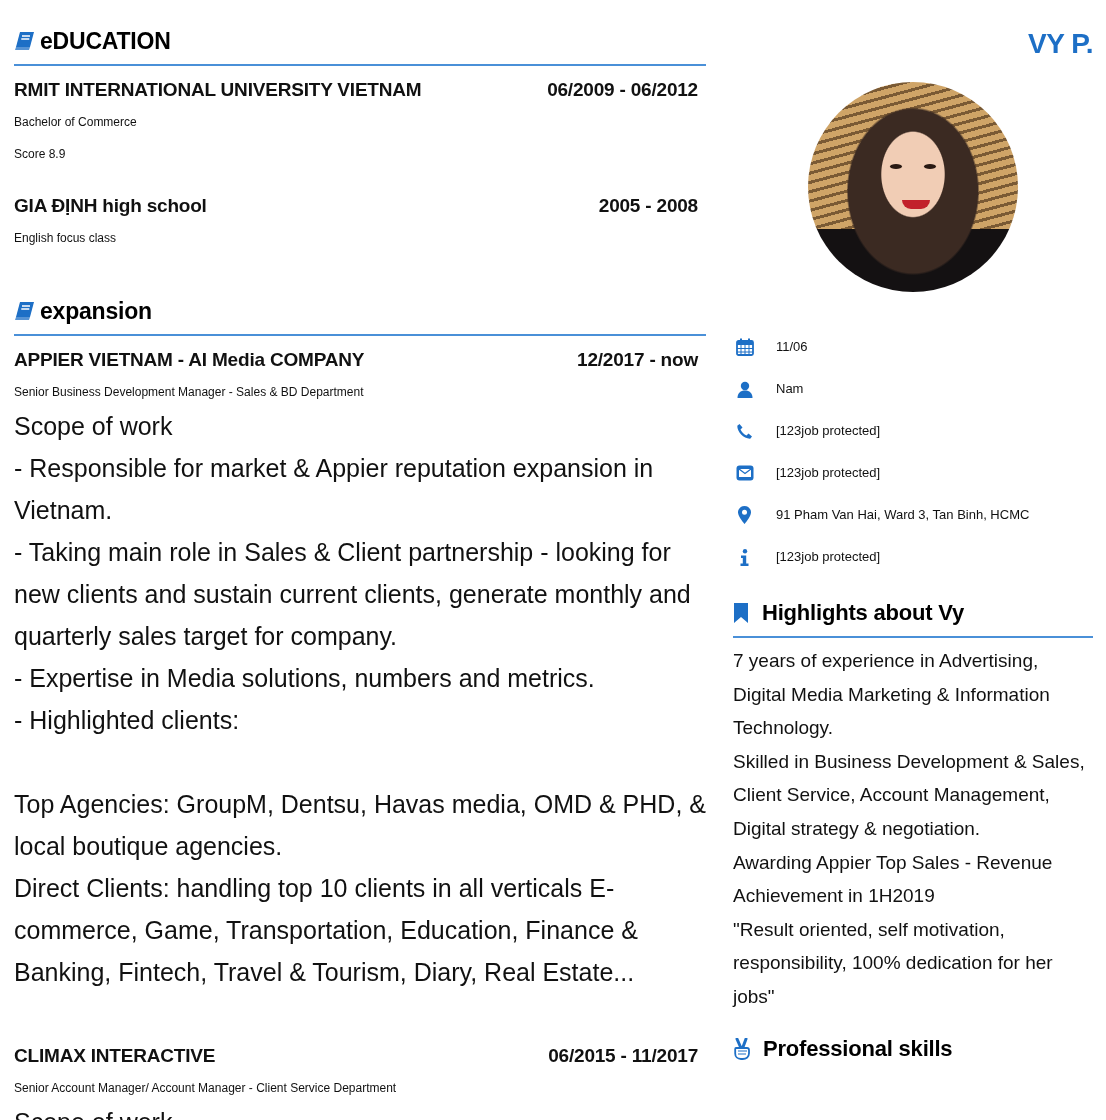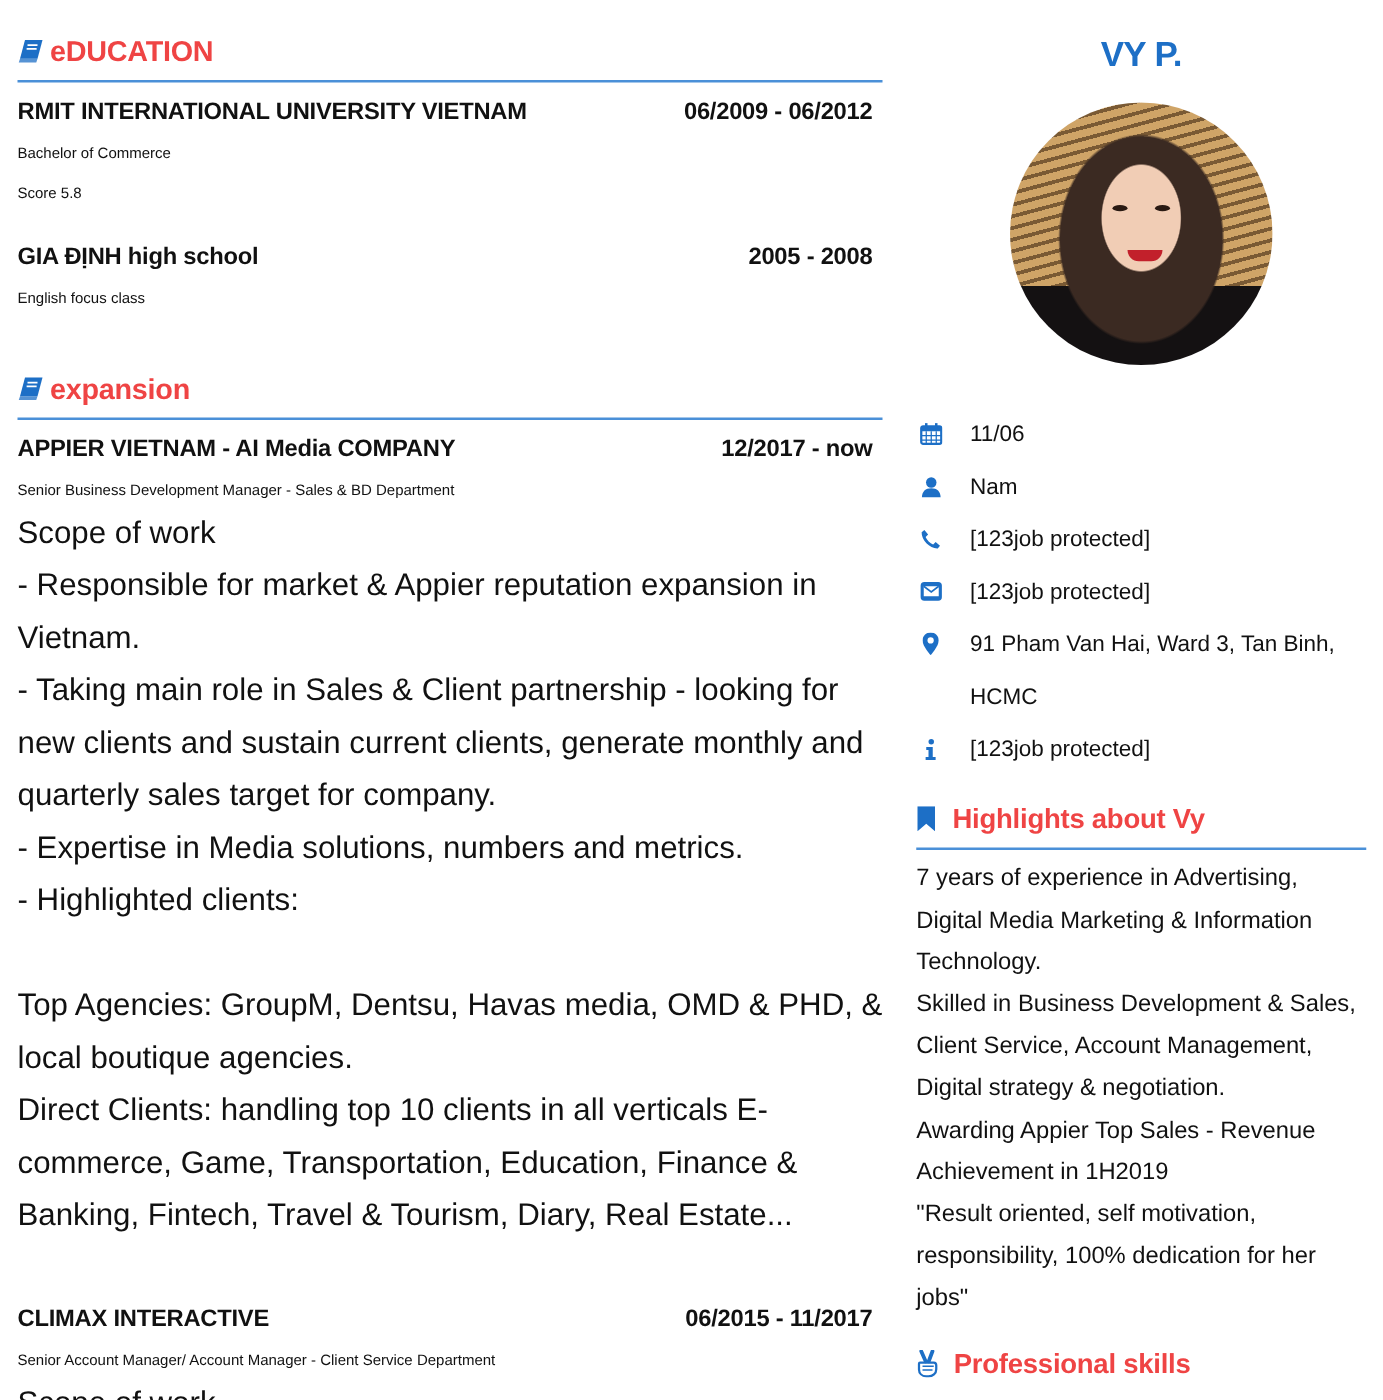--- a/index.html
+++ b/index.html
@@ -2,41 +2,41 @@
 <html><head>
   <meta charset="utf-8">
   <style>
     * { box-sizing: border-box; margin: 0; padding: 0; }
     html, body { width: 1106px; height: 1120px; overflow: hidden; background: #ffffff; }
     body { font-family: "Liberation Sans", "DejaVu Sans", sans-serif; color: #111; position: relative; }
 
     .left { position: absolute; left: 14px; top: 22px; width: 692px; }
     .right { position: absolute; left: 733px; top: 22px; width: 360px; }
 
-    .section-heading { display: flex; align-items: center; height: 38px; color: #ef4444; font-weight: bold; font-size: 23px; letter-spacing: -0.2px; }
+    .section-heading { display: flex; align-items: center; height: 38px; color: #000000; font-weight: bold; font-size: 23px; letter-spacing: -0.2px; }
     .section-heading .icon { width: 22px; height: 20px; margin-right: 4px; display: inline-flex; align-items: center; }
     .section-rule { height: 2px; background: #2a7dd1; margin-top: 4px; opacity: .85; }
 
     .entry-head { display: flex; justify-content: space-between; align-items: baseline; font-weight: bold; font-size: 19px; margin-top: 13px; padding-right: 8px; letter-spacing: -0.2px; }
     .entry-sub { font-size: 12px; margin-top: 14px; }
     .text-block { font-size: 25px; line-height: 42px; white-space: pre-wrap; }
 
-    .name { text-align: center; color: #1d6fc6; font-weight: bold; font-size: 28px; letter-spacing: -0.5px; margin-top: 6px; width: 360px; }
+    .name { text-align: right; color: #1d6fc6; font-weight: bold; font-size: 28px; letter-spacing: -0.5px; margin-top: 6px; width: 360px; }
     .avatar { width: 210px; height: 210px; border-radius: 50%; margin: 22px 0 0 75px; overflow: hidden; position: relative;
       background:
         radial-gradient(ellipse 52px 70px at 50% 44%, #f1cdb5 0 60%, transparent 62%),
         radial-gradient(ellipse 95px 120px at 50% 52%, #3b2a22 0 68%, transparent 70%),
         linear-gradient(180deg, transparent 70%, #141112 70%),
         repeating-linear-gradient(165deg, #cfa467 0 6px, #7a5a34 6px 9px),
         #c99d5e; }
     .avatar .lips { position: absolute; left: 94px; top: 118px; width: 28px; height: 9px; background: #c2202b; border-radius: 0 0 14px 14px; }
     .avatar .eye { position: absolute; top: 82px; width: 12px; height: 5px; background: #2a1a13; border-radius: 50%; }
 
     .info-list { margin-top: 34px; }
-    .info-row { display: flex; align-items: flex-start; font-size: 18px; line-height: 42px; justify-content: center; }
+    .info-row { display: flex; align-items: flex-start; font-size: 13px; line-height: 42px; justify-content: center; }
     .info-row .icon { width: 43px; flex: 0 0 43px; display: flex; align-items: center; justify-content: center; height: 42px; padding-right: 20px; padding-left: 0; }
     .info-row .val { flex: 1; }
 
     .right .section-heading { font-size: 22px; margin-top: 16px; }
     .right .section-rule { margin-top: 4px; }
     .highlights { font-size: 19px; line-height: 33.6px; margin-top: 6px; white-space: pre-wrap; }
   </style>
 </head>
 <body>
 
@@ -57,21 +57,21 @@
 
     <div>
       <div class="entry-head">
         <span>RMIT INTERNATIONAL UNIVERSITY VIETNAM</span>
         <span>06/2009 - 06/2012</span>
       </div>
       <div class="entry-sub">Bachelor of Commerce</div>
     </div>
 
     <div style="margin-top:18px">
-      <div class="entry-sub">Score 5.8</div>
+      <div class="entry-sub">Score 8.9</div>
     </div>
 
     <div style="margin-top:34px">
       <div class="entry-head">
         <span>GIA ĐỊNH high school</span>
         <span>2005 - 2008</span>
       </div>
       <div class="entry-sub">English focus class</div>
     </div>
   </section>

